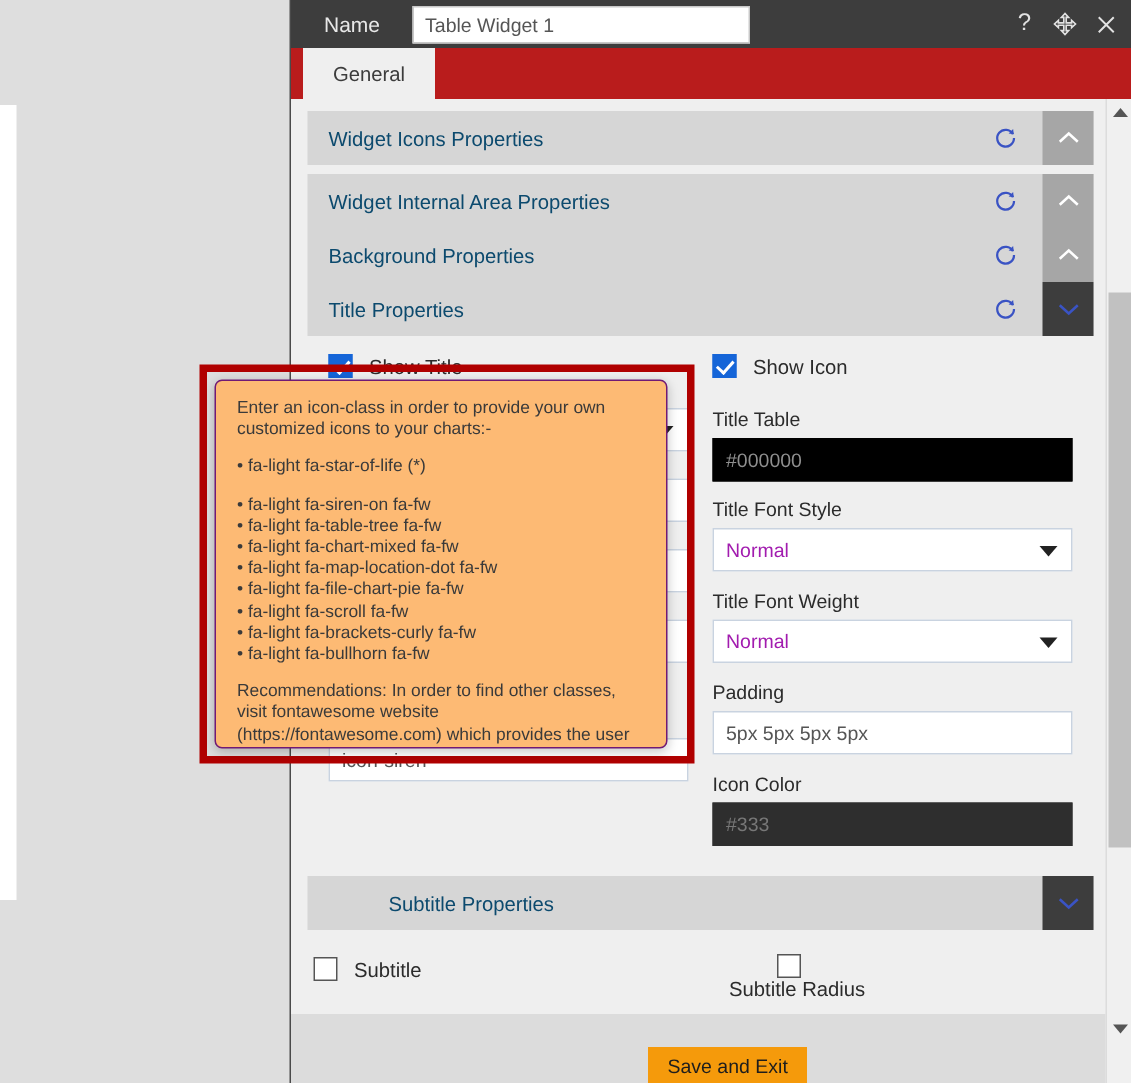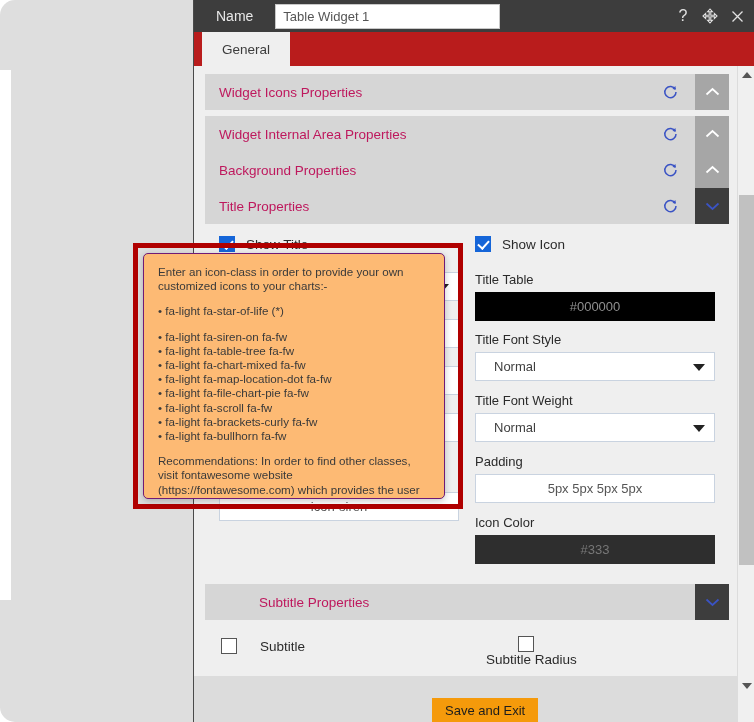--- a/index.html
+++ b/index.html
@@ -7,21 +7,20 @@
     margin: 0; padding: 0;
     width: 754px; height: 722px;
     overflow: hidden;
     background: #ffffff;
     font-family: "Liberation Sans", sans-serif;
   }
   #root {
     position: relative;
     width: 754px; height: 722px;
     background: #dedede;
-    border-radius: 15px;
   }
 
   
   .bg-white-card {
     position: absolute;
     left: 0; top: 70px;
     width: 11px; height: 530px;
     background: #ffffff;
   }
   .bg-vline {
@@ -111,21 +110,21 @@
   
   .section-head {
     position: absolute;
     left: 11px;
     width: 524px; height: 36px;
     background: #d6d6d6;
     display: flex; align-items: center;
   }
   .section-head .sh-title {
     margin-left: 14px;
-    color: #be185d;
+    color: #0c4a6e;
     font-size: 13.5px;
   }
   .sh-refresh {
     position: absolute;
     right: 50px; top: 9px;
     width: 18px; height: 18px;
     cursor: pointer;
   }
   .sh-chev {
     position: absolute;
@@ -195,36 +194,35 @@
   }
   .txtinput {
     width: 100%; height: 29px;
     background: #ffffff;
     border: 1px solid #c9d3e0;
     font-size: 13px;
     color: #555;
     font-family: "Liberation Sans", sans-serif;
     padding: 0 8px;
     outline: none;
-    text-align: center;
   }
   .txtinput.dark-black {
     background: #000000; color: #8f8f8f;
     border: 1px solid #000;
   }
   .txtinput.dark-gray {
     background: #2e2e2e; color: #777;
     border: 1px solid #2e2e2e;
   }
   .selinput {
     width: 100%; height: 29px;
     background: #ffffff;
     border: 1px solid #c9d3e0;
-    font-size: 13px; color: #404040;
-    padding: 0 18px;
+    font-size: 13px; color: #a21caf;
+    padding: 0 8px;
     display: flex; align-items: center;
     position: relative;
     cursor: pointer;
   }
   .selarrow {
     position: absolute; right: 9px; top: 50%;
     margin-top: -3px;
     width: 0; height: 0;
     border-left: 6px solid transparent;
     border-right: 6px solid transparent;
@@ -481,21 +479,21 @@
       <div class="section-head" style="top:518px;padding-left:40px;">
         <span class="sh-title">Subtitle Properties</span>
         <span class="sh-chev expanded">
           <svg width="15" height="10" viewBox="0 0 15 10">
               <path d="M1.5 2.5 L7.5 8 L13.5 2.5" fill="none" stroke="#3a53c4" stroke-width="1.7"></path>
             </svg>
         </span>
       </div>
 
       <div class="panel" style="top:554px; height:56px;">
-        <div class="cbrow" style="position:absolute; top:16px; left:16px;gap:12px;">
+        <div class="cbrow" style="position:absolute; top:16px; left:4px;">
           <span class="cbox"></span>
           <span class="cb-label">Subtitle</span>
         </div>
         <div class="cbrow" style="position:absolute; top:16px; left:270px;flex-direction:column;">
           <span class="cbox"></span>
           <span class="cb-label">Subtitle Radius</span>
         </div>
       </div>
 
     </div>

